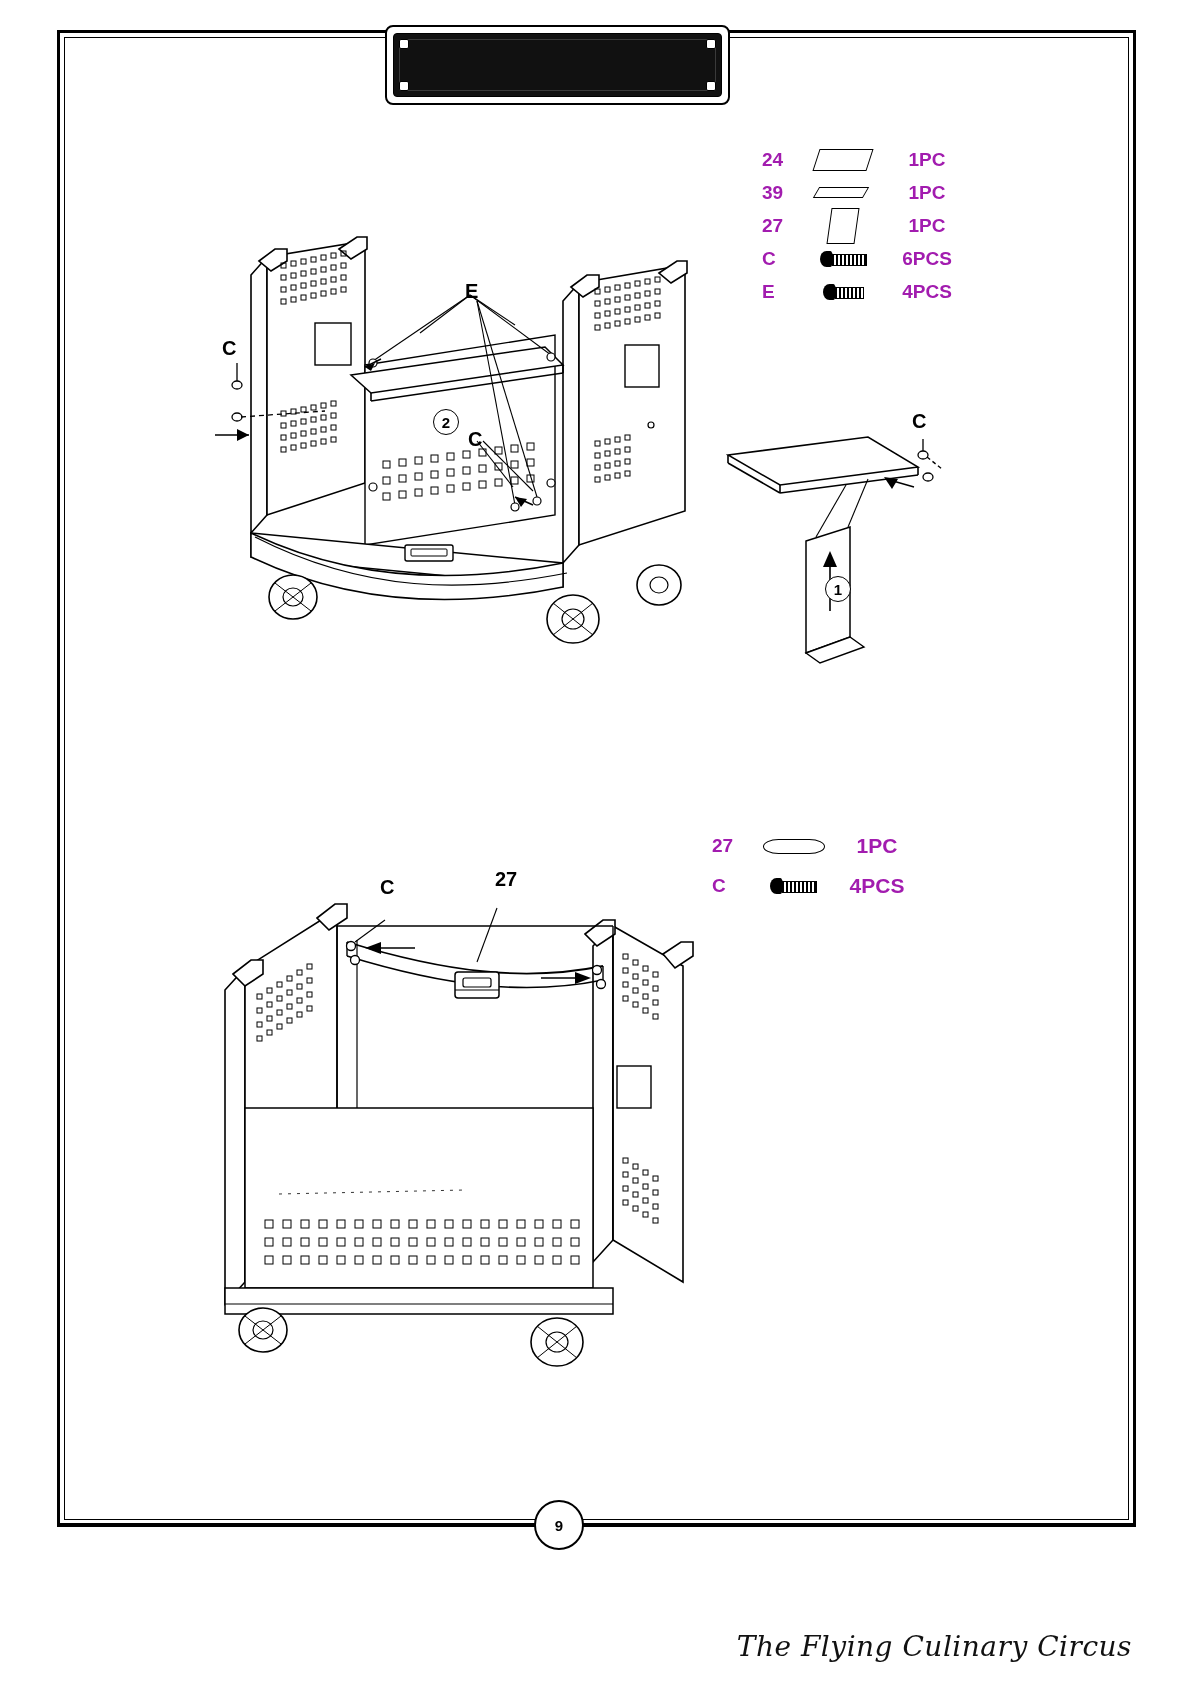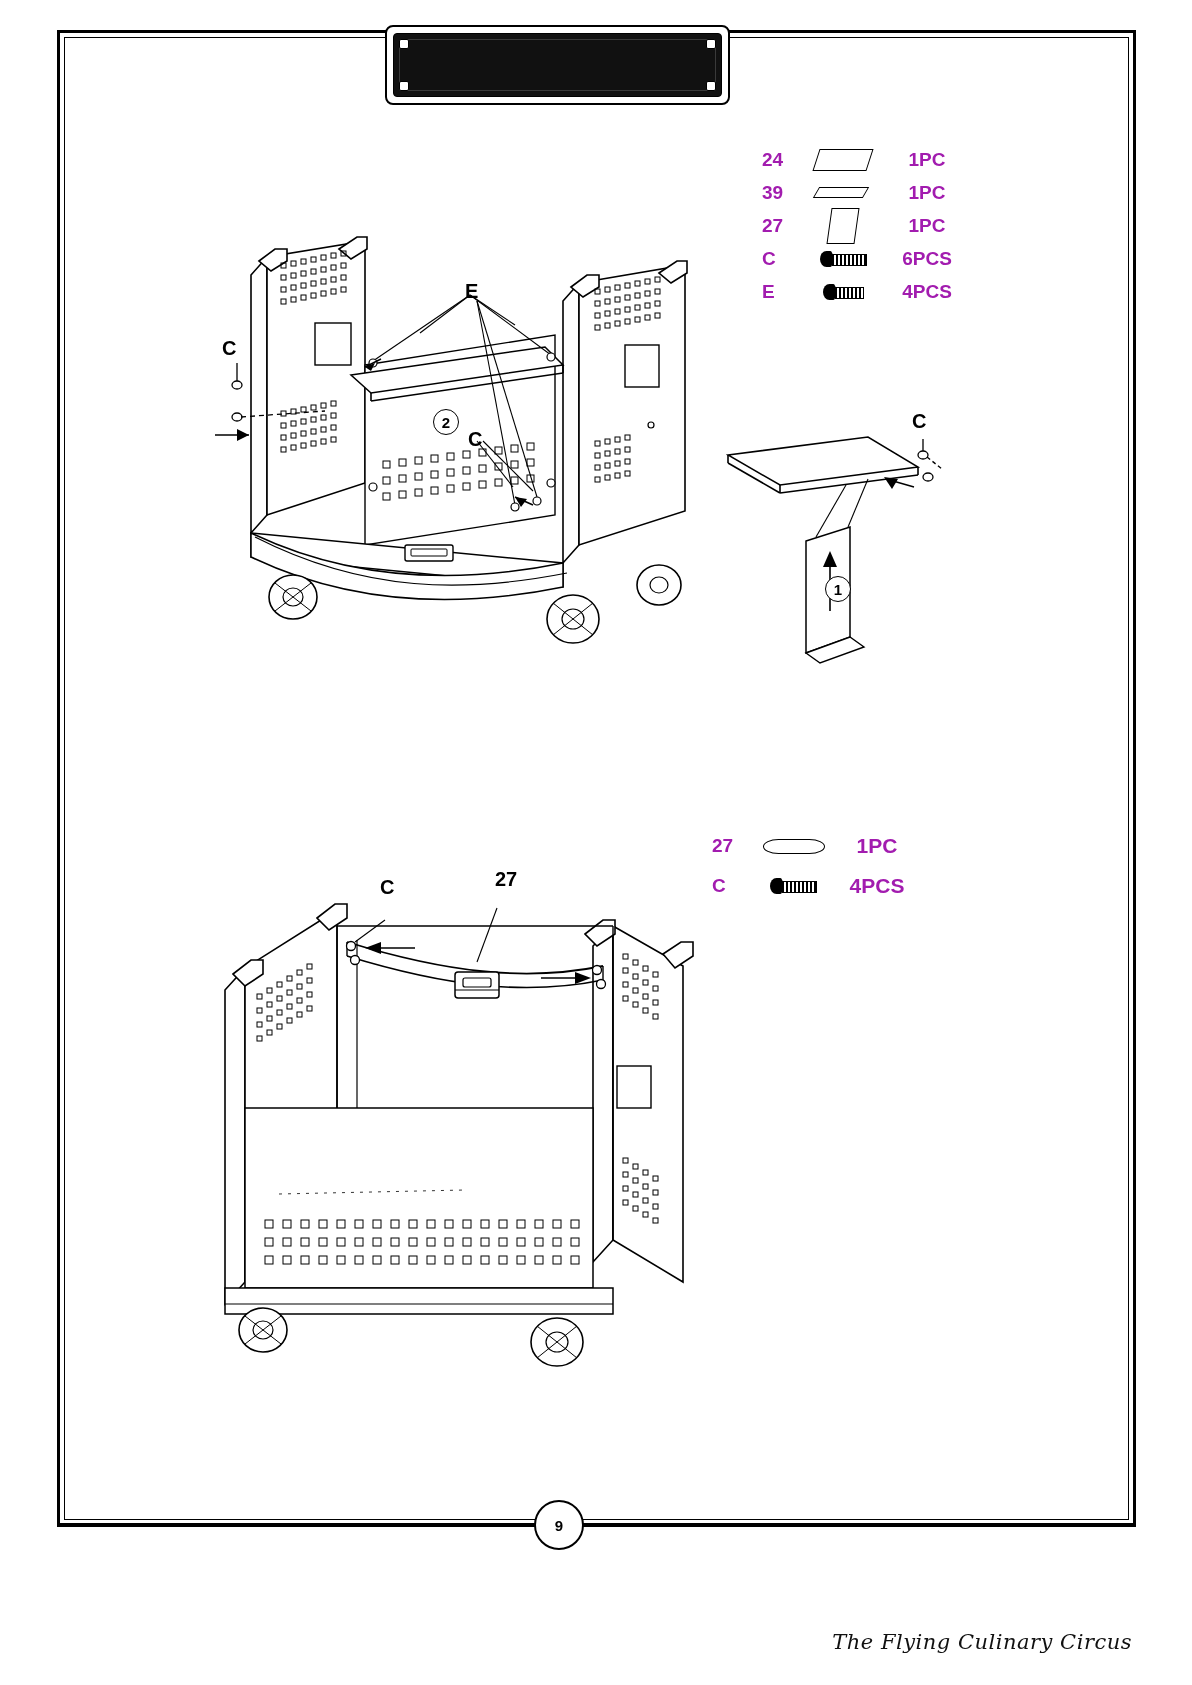--- a/index.html
+++ b/index.html
@@ -227,21 +227,21 @@
     width: 1079px;
     height: 0;
     border-top: 2px solid #000;
   }
   .brand {
     position: absolute;
     right: 60px;
     top: 1630px;
     font-family: "DejaVu Serif", serif;
     font-style: italic;
-    font-size: 21px;
+    font-size: 28px;
     color: #111;
     letter-spacing: 0.5px;
   }
 
   svg { display: block; }
   .drawing {
     position: absolute;
   }
 </style>
 </head>

